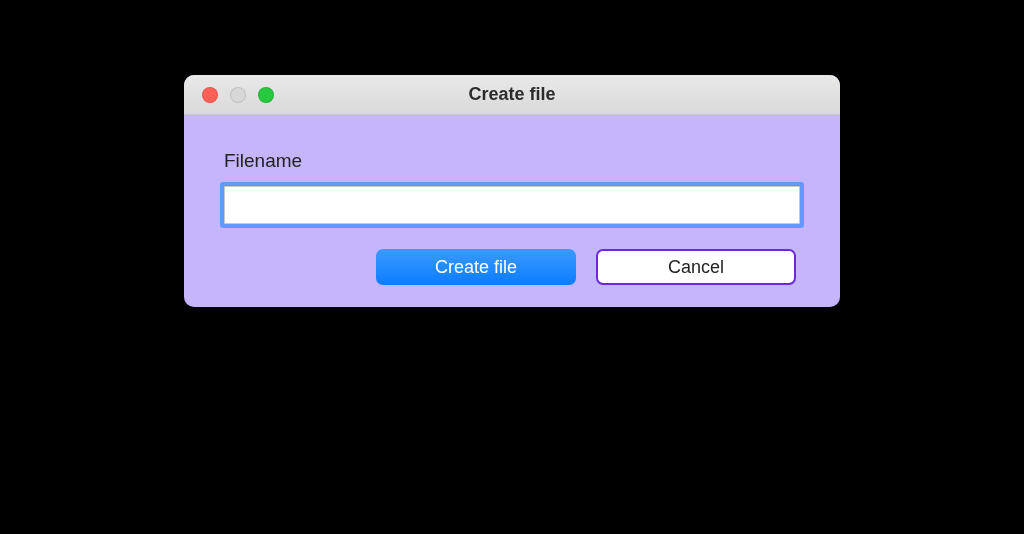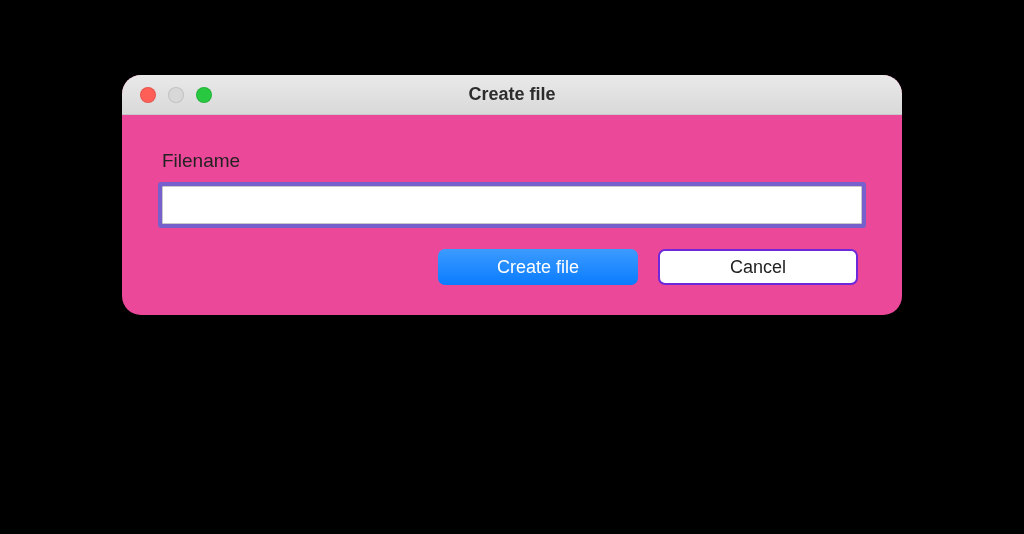--- a/index.html
+++ b/index.html
@@ -11,23 +11,23 @@
       width: 1024px;
       height: 534px;
       background: #000000;
       font-family: -apple-system, BlinkMacSystemFont, "Segoe UI", Helvetica, Arial, sans-serif;
       display: flex;
       align-items: flex-start;
       justify-content: center;
       padding-top: 75px;
     }
     .dialog {
-      width: 780px;
-      background: #ec4899;
-      border-radius: 19px;
+      width: 656px;
+      background: #c4b5fd;
+      border-radius: 10px;
       box-shadow: 0 20px 60px rgba(0,0,0,0.5);
       overflow: hidden;
     }
     .titlebar {
       height: 40px;
       background: linear-gradient(to bottom, #e9e9e9, #d9d9d9);
       border-bottom: 1px solid #c8c8c8;
       display: flex;
       align-items: center;
       position: relative;
@@ -57,21 +57,21 @@
       position: absolute;
       left: 0;
       right: 0;
       text-align: center;
       font-size: 18px;
       font-weight: 700;
       color: #2c2c2c;
       pointer-events: none;
     }
     .content {
-      padding: 35px 40px 30px 40px;
+      padding: 35px 40px 22px 40px;
     }
     .label {
       font-size: 19px;
       color: #222;
       margin-bottom: 14px;
       display: block;
     }
     .input-wrapper {
       position: relative;
       margin-bottom: 25px;

